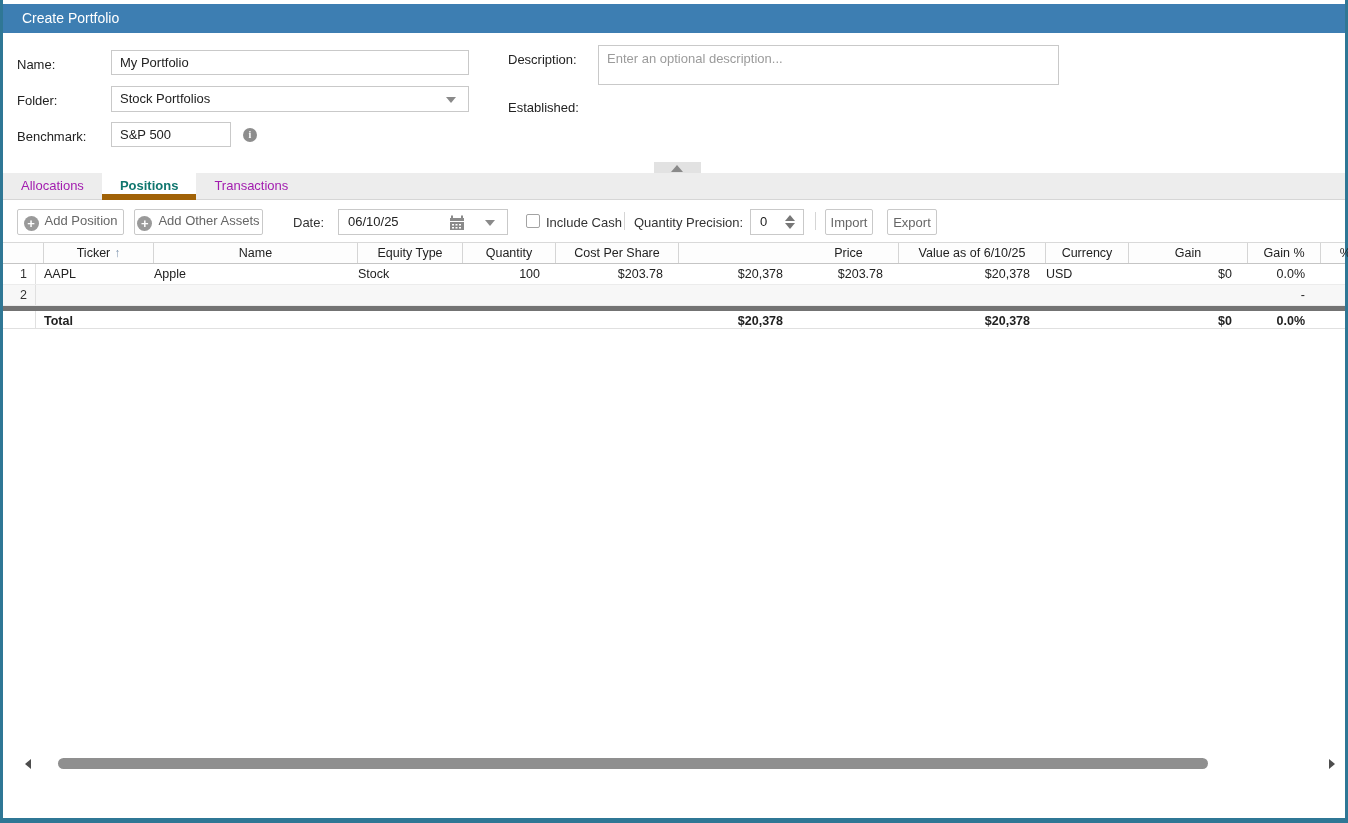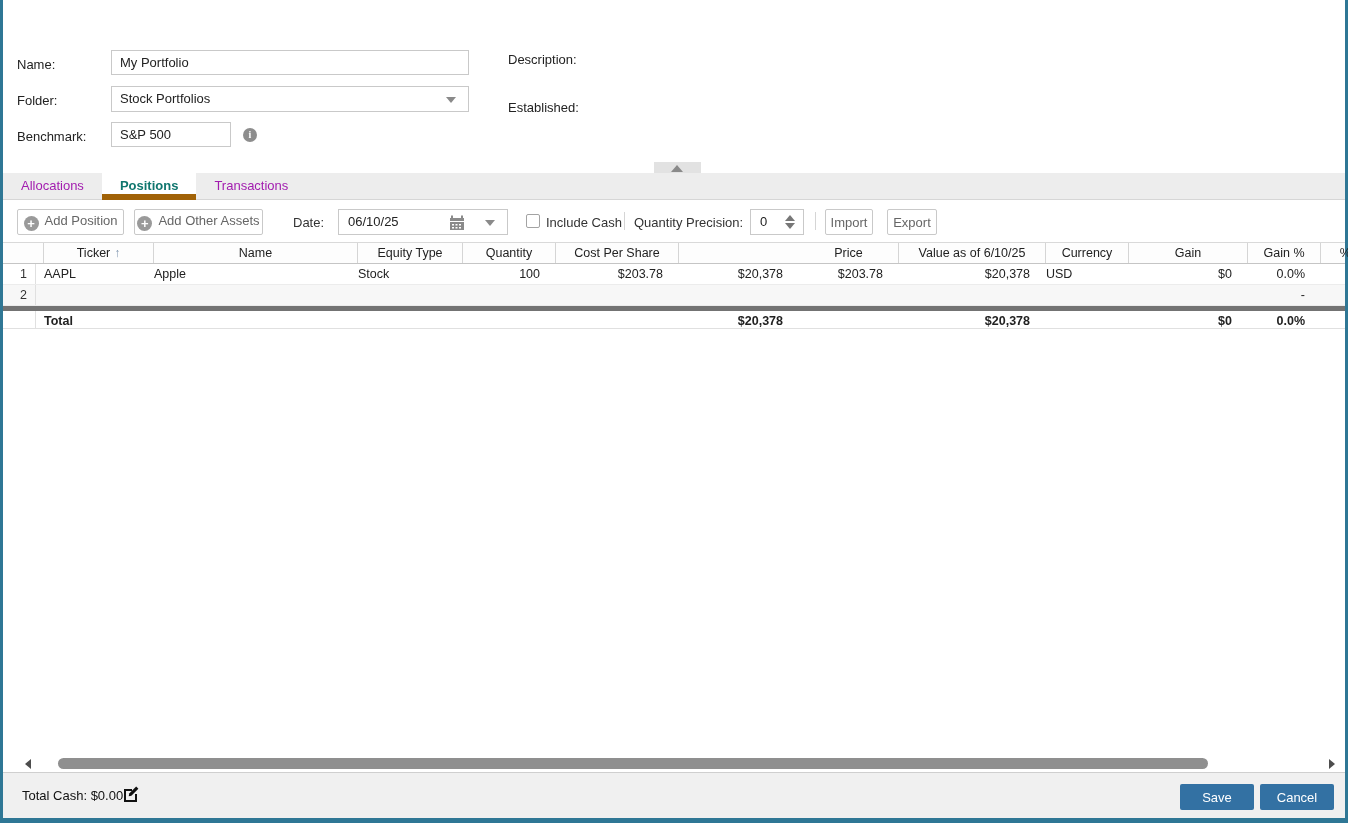--- a/index.html
+++ b/index.html
@@ -76,35 +76,39 @@
   #total-cash { position:absolute; left:19px; top:15px; font-size:13px; color:#111; }
   #edit-cash { position:absolute; left:120px; top:12px; cursor:pointer; }
   .footbtn { position:absolute; top:11px; width:74px; height:26px; background:#3371a3; color:#fff; border:none;
              font-size:13px; border-radius:2px; cursor:pointer; font-family:"Liberation Sans", sans-serif; }
 </style>
 </head>
 <body>
 
 <div id="dialog">
 
+  <div id="titlebar">
+    <span>Create Portfolio</span>
+  </div>
 
   <span class="flabel" style="left:14px; top:57px;">Name:</span>
   <input class="tinput" style="left: 108px; top: 50px; width: 358px; height: 25px;" value="My Portfolio">
 
   <span class="flabel" style="left:14px; top:93px;">Folder:</span>
   <div class="combo" style="left:108px; top:86px; width:358px; height:26px;">
     <span>Stock Portfolios</span>
     <span class="arr"></span>
   </div>
 
   <span class="flabel" style="left:14px; top:129px;">Benchmark:</span>
   <input class="tinput" style="left: 108px; top: 122px; width: 120px; height: 25px;" value="S&amp;P 500">
   <span id="bench-info">i</span>
 
   <span class="flabel" style="left:505px; top:52px;">Description:</span>
+  <textarea id="desc-area" placeholder="Enter an optional description..." style=""></textarea>
 
   <span class="flabel" style="left:505px; top:100px;">Established:</span>
 
   <div id="collapse-btn">
     <span class="tri"></span>
   </div>
 
   <div id="tabstrip">
       <div class="tab">Allocations</div>
       <div class="tab active">Positions</div>
@@ -211,25 +215,14 @@
         </div>
       </div>
   </div>
 
   <div id="hscroll">
     <span class="larr"></span>
     <span class="thumb"></span>
     <span class="rarr"></span>
   </div>
 
-  <div id="footer">
-    <span id="total-cash">Total Cash: $0.00</span>
-    <span id="edit-cash">
-      <svg width="17" height="17" viewBox="0 0 17 17">
-          <path d="M1 4 h8 v2 H3 v9 h9 v-6 h2 v8 H1z" fill="#111"></path>
-          <path d="M6.2 8.6 L13.2 1.6 L15.4 3.8 L8.4 10.8 L5.7 11.3z" fill="#111"></path>
-        </svg>
-    </span>
-    <button class="footbtn" style="right:91px;">Save</button>
-    <button class="footbtn" style="right:11px;">Cancel</button>
-  </div>
 
 </div>
 
 </body></html>

